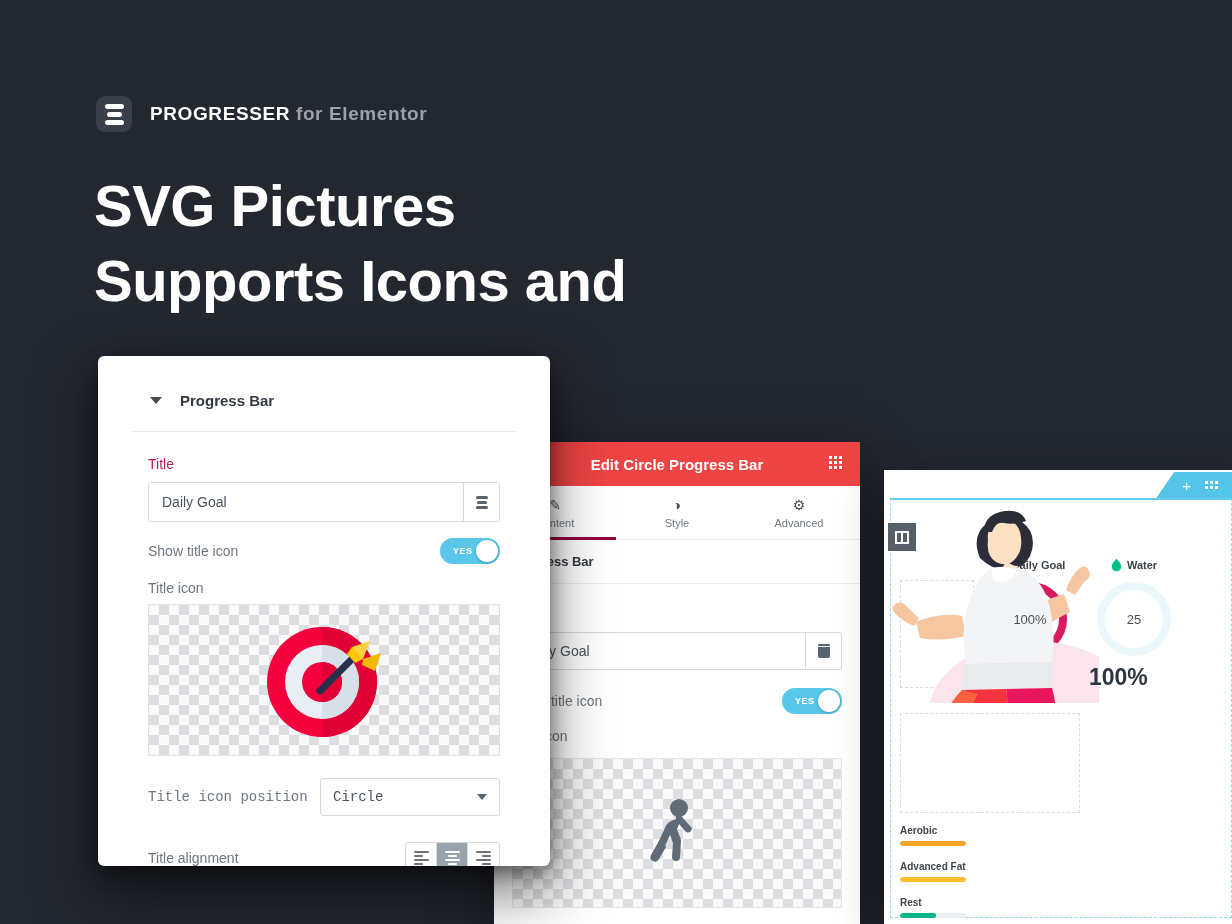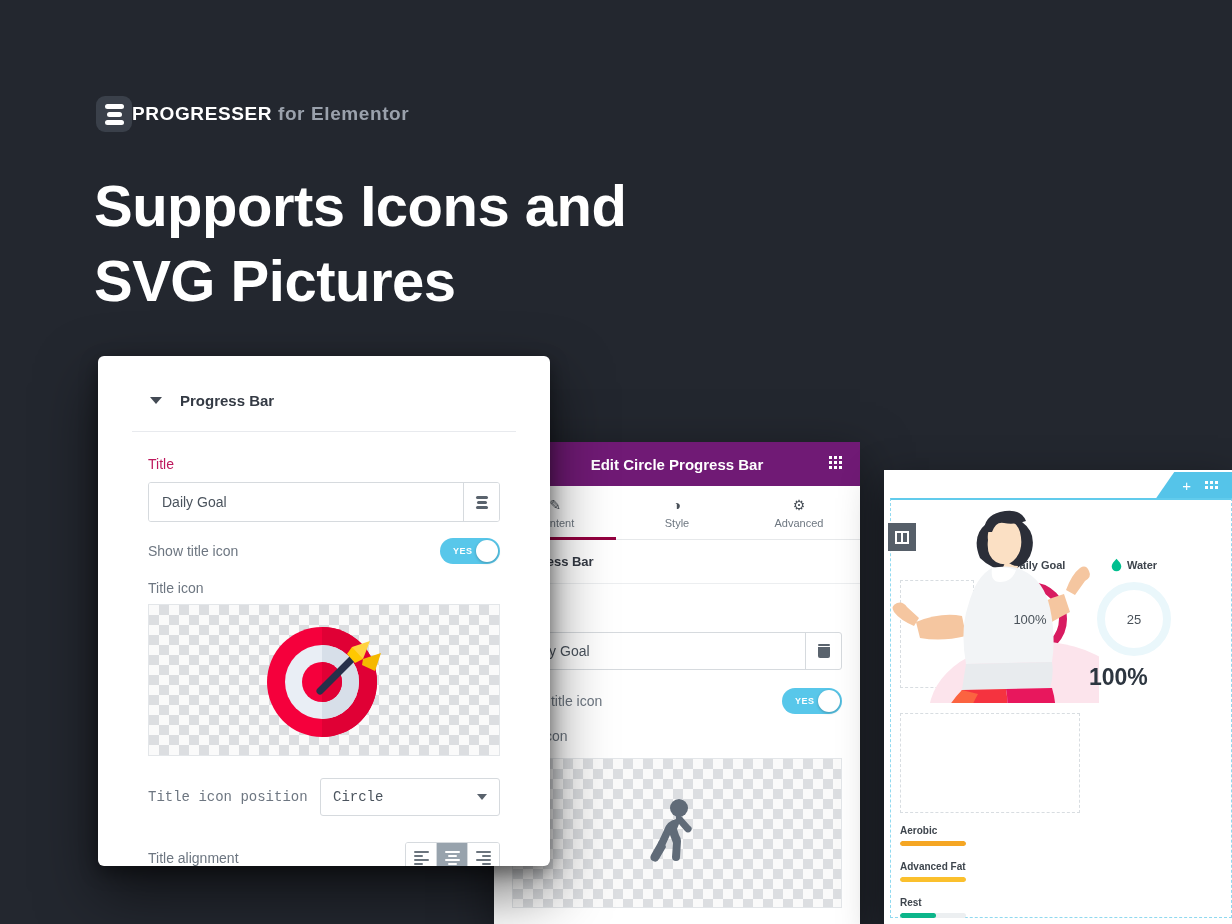--- a/index.html
+++ b/index.html
@@ -7,21 +7,21 @@
   body {
     font-family: "Liberation Sans", sans-serif;
     background:#23272f;
     position:relative;
     overflow:hidden;
   }
 
   
   .hero-logo-row{
     position:absolute; left:96px; top:96px;
-    display:flex; align-items:center; 
+    display:flex; align-items:center; gap:18px;
   }
   .logo-badge{
     width:36px;height:36px;border-radius:9px;
     background:#3a404a;
     display:flex;flex-direction:column;align-items:center;justify-content:center;gap:3px;
   }
   .logo-badge i{display:block;height:5px;border-radius:3px;background:#fff;}
   .logo-badge i:nth-child(1){width:19px;}
   .logo-badge i:nth-child(2){width:15px;}
   .logo-badge i:nth-child(3){width:19px;}
@@ -123,21 +123,21 @@
 
   
   .panel-mid{
     position:absolute; left:494px; top:442px;
     width:366px; height:482px;
     background:#fff;
     box-shadow:0 16px 46px rgba(0,0,0,.5);
     z-index:20; overflow:hidden;
   }
   .mid-header{
-    height:44px;background:#701a75;display:flex;align-items:center;justify-content:center;
+    height:44px;background:#ef4444;display:flex;align-items:center;justify-content:center;
     position:relative;
   }
   .mid-header .t{ color:#fff;font-size:15px;font-weight:bold; }
   .grid9{
     position:absolute;right:18px;top:14px;
     display:grid;grid-template-columns:repeat(3,3px);grid-template-rows:repeat(3,3px);gap:2px;
     cursor:pointer;
   }
   .grid9 i{ display:block;width:3px;height:3px;background:#fff; }
   .mid-tabs{ display:flex; border-bottom:1px solid #e6e8ea; background:#fff; }
@@ -241,22 +241,22 @@
       <i></i>
       <i></i>
   </div>
   <div class="brand">
     <span>PROGRESSER</span>
     <span class="muted">for Elementor</span>
   </div>
 </div>
 
 <div class="headline">
+  <div>SVG Pictures</div>
   <div>Supports Icons and</div>
-  <div>SVG Pictures</div>
 </div>
 
 <div class="panel-mid">
   <div class="mid-header">
     <span class="t">Edit Circle Progress Bar</span>
     <span class="grid9">
       <i></i>
         <i></i>
         <i></i>
         <i></i>

